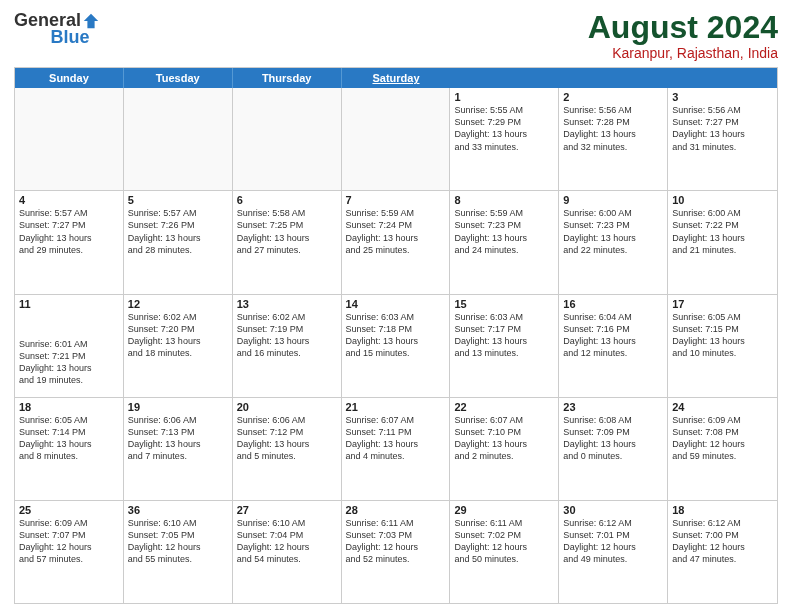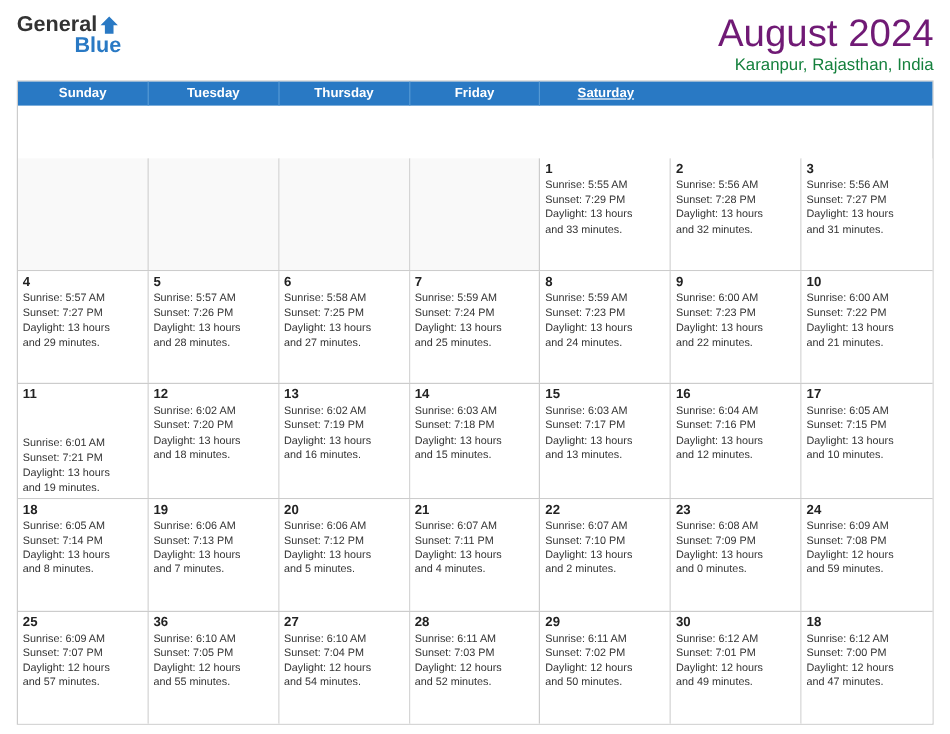--- a/index.html
+++ b/index.html
@@ -19,21 +19,21 @@
     }
     .header {
       display: flex;
       justify-content: space-between;
       align-items: flex-start;
       margin-bottom: 6px;
     }
     .logo {
       display: flex;
       flex-direction: column;
-      align-items: flex-end;
+      align-items: center;
     }
     .logo-text {
       display: flex;
       align-items: center;
       font-size: 18px;
       font-weight: bold;
       color: #333;
     }
     .logo-general { color: #333; }
     .logo-blue { color: #2979c4; }
@@ -41,34 +41,33 @@
       display: inline-block;
       width: 18px;
       height: 18px;
       margin: 0 1px;
     }
     .title-block {
       text-align: right;
     }
     .month-title {
       font-size: 32px;
-      font-weight: normal;
-      color: #701a75;
+      font-weight: bold;
+      color: #14532d;
       line-height: 1.1;
     }
     .location {
       font-size: 14px;
-      color: #15803d;
+      color: #b91c1c;
     }
     .calendar {
       flex: 1;
       display: flex;
       flex-direction: column;
       border: 1px solid #ccc;
-      gap: 44px;
     }
     .cal-header {
       display: grid;
       grid-template-columns: repeat(7, 1fr);
       background: #2979c4;
     }
     .cal-header-cell {
       color: #fff;
       font-weight: bold;
       font-size: 11px;
@@ -129,21 +128,20 @@
       <div class="month-title">August 2024</div>
       <div class="location">Karanpur, Rajasthan, India</div>
     </div>
   </div>
 
   <div class="calendar">
     <div class="cal-header">
     <div class="cal-header-cell">Sunday</div>
         <div class="cal-header-cell">Tuesday</div>
         <div class="cal-header-cell">Thursday</div>
-        <div class="cal-header-cell">Friday</div>
         <div class="cal-header-cell">Saturday</div>
       </div>
     <div class="cal-body">
     <div class="cal-week">
           <div class="cal-cell empty"></div>
           <div class="cal-cell empty"></div>
           <div class="cal-cell empty"></div>
           <div class="cal-cell empty"></div>
           <div class="cal-cell">
             <div class="day-num">1</div>

